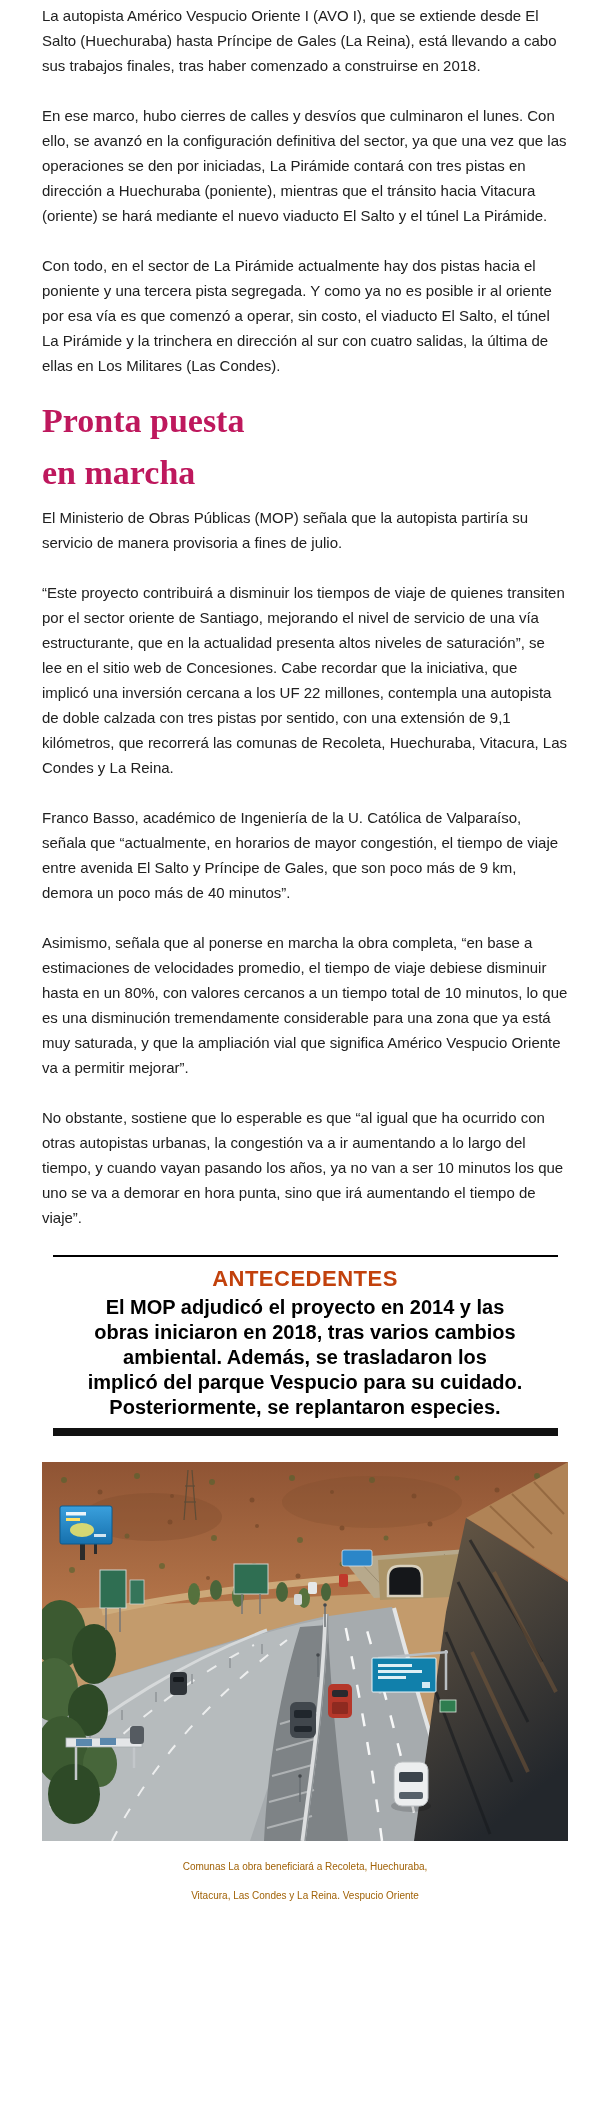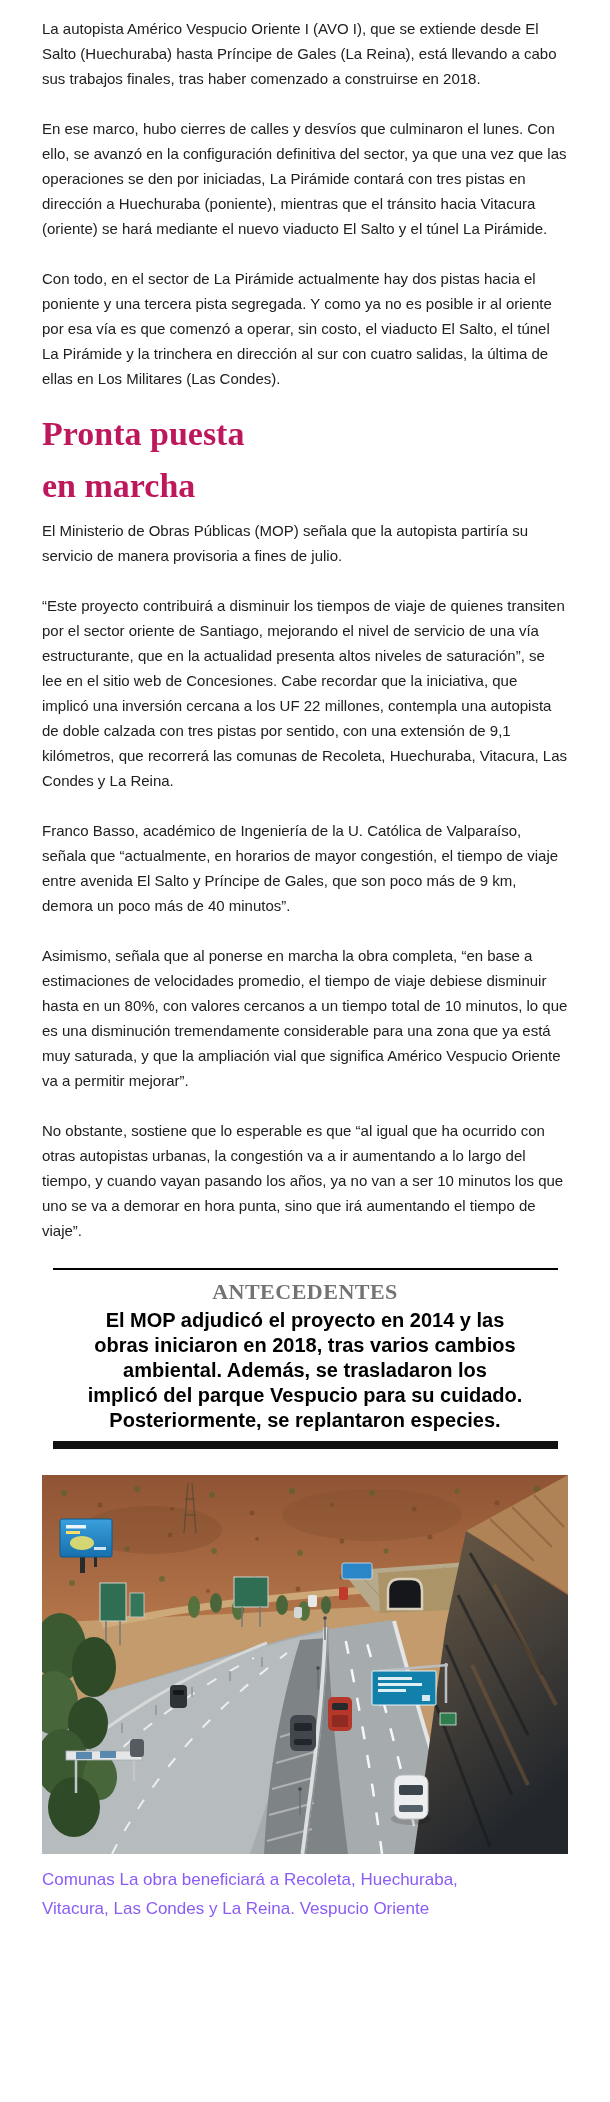--- a/index.html
+++ b/index.html
@@ -1,21 +1,21 @@
 <!DOCTYPE html>
 <html><head>
 <meta charset="utf-8">
 <style>
   html, body { margin: 0; padding: 0; background: #ffffff; }
   body {
     width: 610px; height: 2102px; overflow: hidden;
     font-family: "Liberation Sans", sans-serif;
     -webkit-font-smoothing: antialiased;
   }
-  .page { padding: 16px 42px 0 42px; }
+  .page { padding: 3px 42px 0 42px; }
   p.body-par {
     font-size: 15px; line-height: 25px; color: #202020;
     margin: 0 0 25px 0;
   }
   h1.section-heading {
     font-family: "Liberation Serif", serif;
     font-size: 34px; line-height: 52px; font-weight: bold; color: #be185d;
     margin: -8px 0 6px 0;
   }
   h1.section-heading span { display: block; }
@@ -30,22 +30,22 @@
     font-size: 22px; line-height: 28px; font-weight: bold;
     margin-bottom: 2px; letter-spacing: 0.5px;
   }
   .antecedentes .line {
     font-size: 20px; line-height: 25px; font-weight: bold; color: #000;
   }
   .photo-figure { margin: 26px 0 0 0; }
   .photo-frame { width: 526px; height: 379px; overflow: hidden; }
   .photo-frame svg { display: block; }
   .caption {
-    margin-top: 11px; color: #8b5cf6;
-    font-size: 17px; line-height: 29px;
+    margin-top: 11px; color: #a16207;
+    font-size: 10px; line-height: 29px; text-align: center;
   }
   .caption div { display: block; }
 </style>
 </head>
 <body>
 
 <div class="page">
 
   <p class="body-par">La autopista Américo Vespucio Oriente I (AVO I), que se extiende desde El Salto (Huechuraba) hasta Príncipe de Gales (La Reina), está llevando a cabo sus trabajos finales, tras haber comenzado a construirse en 2018.</p>
   <p class="body-par">En ese marco, hubo cierres de calles y desvíos que culminaron el lunes. Con ello, se avanzó en la configuración definitiva del sector, ya que una vez que las operaciones se den por iniciadas, La Pirámide contará con tres pistas en dirección a Huechuraba (poniente), mientras que el tránsito hacia Vitacura (oriente) se hará mediante el nuevo viaducto El Salto y el túnel La Pirámide.</p>
@@ -56,21 +56,21 @@
     <span>en marcha</span>
   </h1>
 
   <p class="body-par">El Ministerio de Obras Públicas (MOP) señala que la autopista partiría su servicio de manera provisoria a fines de julio.</p>
   <p class="body-par">“Este proyecto contribuirá a disminuir los tiempos de viaje de quienes transiten por el sector oriente de Santiago, mejorando el nivel de servicio de una vía estructurante, que en la actualidad presenta altos niveles de saturación”, se lee en el sitio web de Concesiones. Cabe recordar que la iniciativa, que implicó una inversión cercana a los UF 22 millones, contempla una autopista de doble calzada con tres pistas por sentido, con una extensión de 9,1 kilómetros, que recorrerá las comunas de Recoleta, Huechuraba, Vitacura, Las Condes y La Reina.</p>
   <p class="body-par">Franco Basso, académico de Ingeniería de la U. Católica de Valparaíso, señala que “actualmente, en horarios de mayor congestión, el tiempo de viaje entre avenida El Salto y Príncipe de Gales, que son poco más de 9 km, demora un poco más de 40 minutos”.</p>
   <p class="body-par">Asimismo, señala que al ponerse en marcha la obra completa, “en base a estimaciones de velocidades promedio, el tiempo de viaje debiese disminuir hasta en un 80%, con valores cercanos a un tiempo total de 10 minutos, lo que es una disminución tremendamente considerable para una zona que ya está muy saturada, y que la ampliación vial que significa Américo Vespucio Oriente va a permitir mejorar”.</p>
   <p class="body-par">No obstante, sostiene que lo esperable es que “al igual que ha ocurrido con otras autopistas urbanas, la congestión va a ir aumentando a lo largo del tiempo, y cuando vayan pasando los años, ya no van a ser 10 minutos los que uno se va a demorar en hora punta, sino que irá aumentando el tiempo de viaje”.</p>
 
   <div class="antecedentes">
-    <div class="label" style="color: #737373; font-family: Liberation Serif, serif;">ANTECEDENTES</div>
+    <div class="label" style="color: #c2410c;">ANTECEDENTES</div>
     <div class="line">El MOP adjudicó el proyecto en 2014 y las</div>
     <div class="line">obras iniciaron en 2018, tras varios cambios</div>
     <div class="line">ambiental. Además, se trasladaron los</div>
     <div class="line">implicó del parque Vespucio para su cuidado.</div>
     <div class="line">Posteriormente, se replantaron especies.</div>
   </div>
 
   <figure class="photo-figure" style="margin-left:0;margin-right:0;">
     <div class="photo-frame">
       <svg viewBox="0 0 526 379" width="526" height="379" xmlns="http://www.w3.org/2000/svg">

